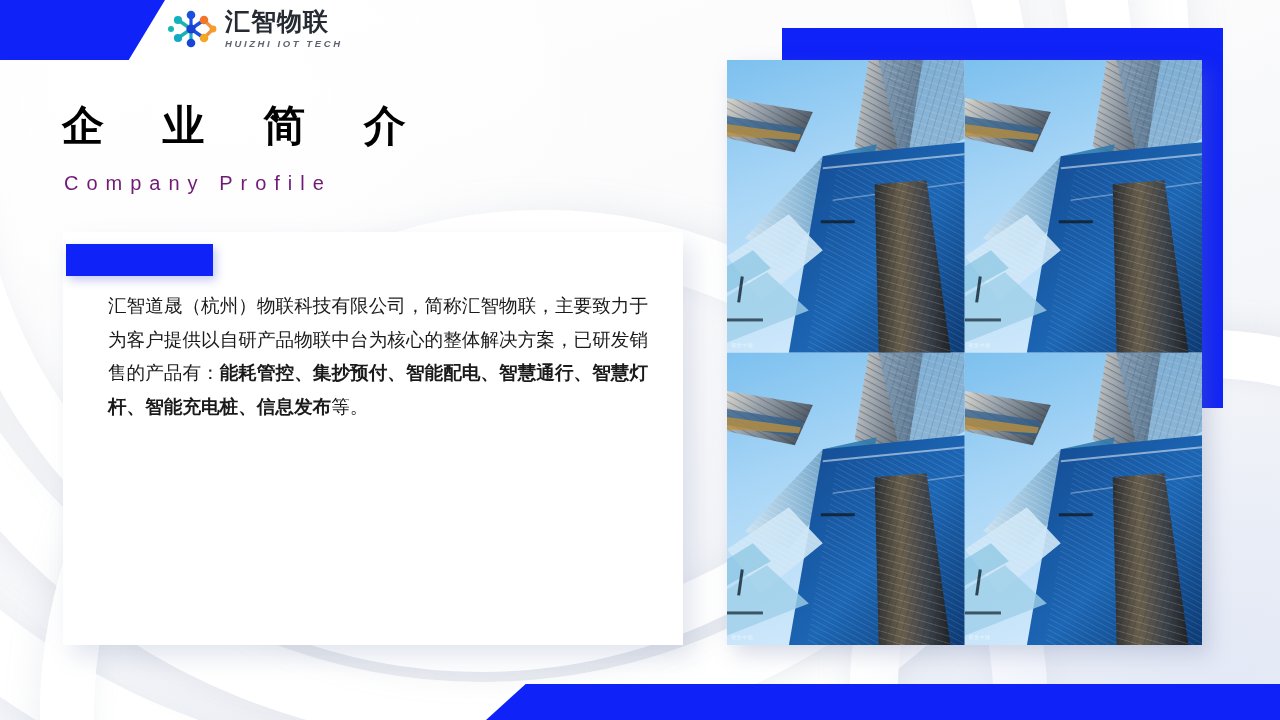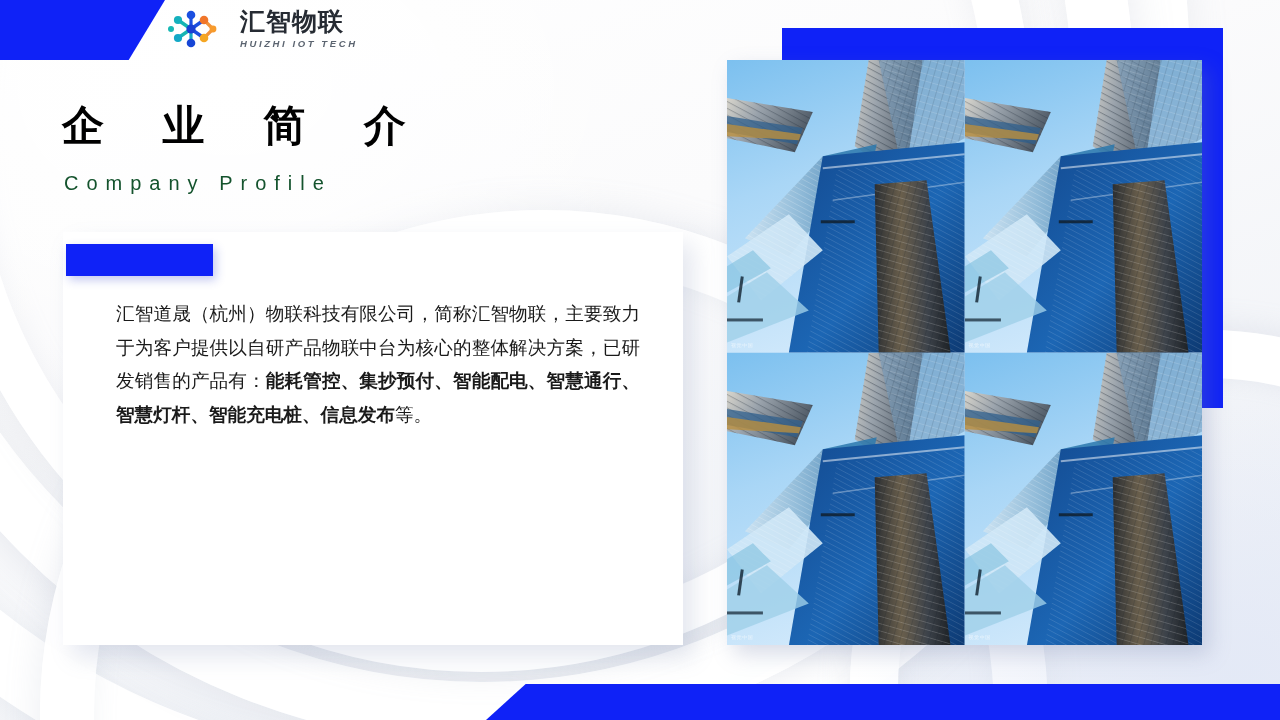--- a/index.html
+++ b/index.html
@@ -89,21 +89,21 @@
     background: var(--brand);
     clip-path: polygon(5% 0, 100% 0, 100% 100%, 0 100%);
   }
 
   
   .logo {
     position: absolute;
     left: 166px; top: 8px;
     display: flex;
     align-items: center;
-    gap: 22px;
+    gap: 7px;
   }
   .logo-mark { width: 52px; height: 42px; display: block; }
   .logo-words { display: flex; flex-direction: column; line-height: 1; }
   .logo-cn {
     font-size: 25px;
     font-weight: 700;
     color: #262b33;
     letter-spacing: 1px;
     font-family: "DejaVu Sans", "Liberation Sans", sans-serif;
   }
@@ -155,21 +155,21 @@
   .card-body {
     position: absolute;
     left: 108px; top: 289px;
     width: 540px;
     font-size: 18.6px;
     line-height: 33.5px;
     color: #1a1a1a;
     font-family: "DejaVu Sans", "Liberation Sans", sans-serif;
     text-align: justify;
   }
-  .card-body p { margin: 8px; }
+  .card-body p { margin: 0; }
   .card-body b { font-weight: 700; }
 
   
   .photo-frame {
     position: absolute;
     left: 782px; top: 28px;
     width: 441px; height: 380px;
     background: var(--brand);
   }
   .photo-grid {
@@ -242,21 +242,21 @@
         <circle cx="47" cy="21" r="3.4" fill="#f79b2c"></circle>
       </svg>
     </span>
     <span class="logo-words">
       <span class="logo-cn">汇智物联</span>
       <span class="logo-en">HUIZHI IOT TECH</span>
     </span>
   </div>
 
   <div class="title-cn" style="color: #000000;">企 业 简 介</div>
-  <div class="title-en" style="color: #14532d; text-align: center;">Company Profile</div>
+  <div class="title-en" style="color: #701a75; text-align: center;">Company Profile</div>
 
   <div class="card"></div>
   <div class="card-tab"></div>
   <div class="card-body">
       <p><span>汇智道晟（杭州）物联科技有限公司，简称汇智物联，主要致力于为客户提供以自研产品物联中台为核心的整体解决方案，已研发销售的产品有：</span><b>能耗管控、集抄预付、智能配电、智慧通行、智慧灯杆、智能充电桩、信息发布</b><span>等。</span></p>
     </div>
 
   <div class="photo-frame"></div>
   <div class="photo-grid">
 

